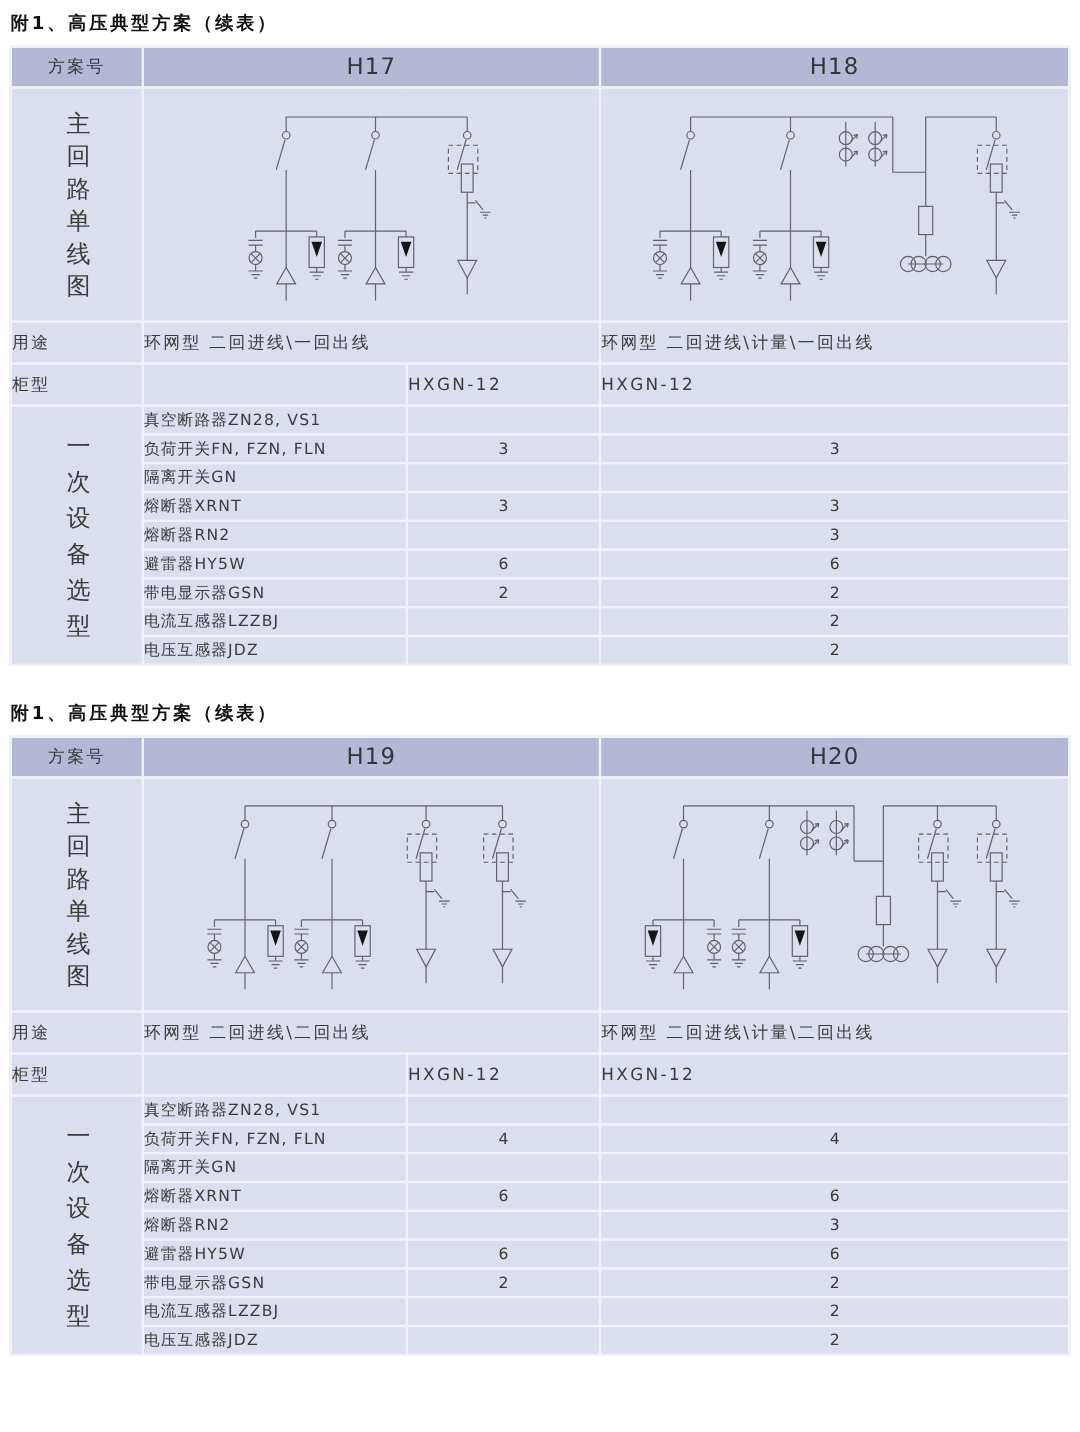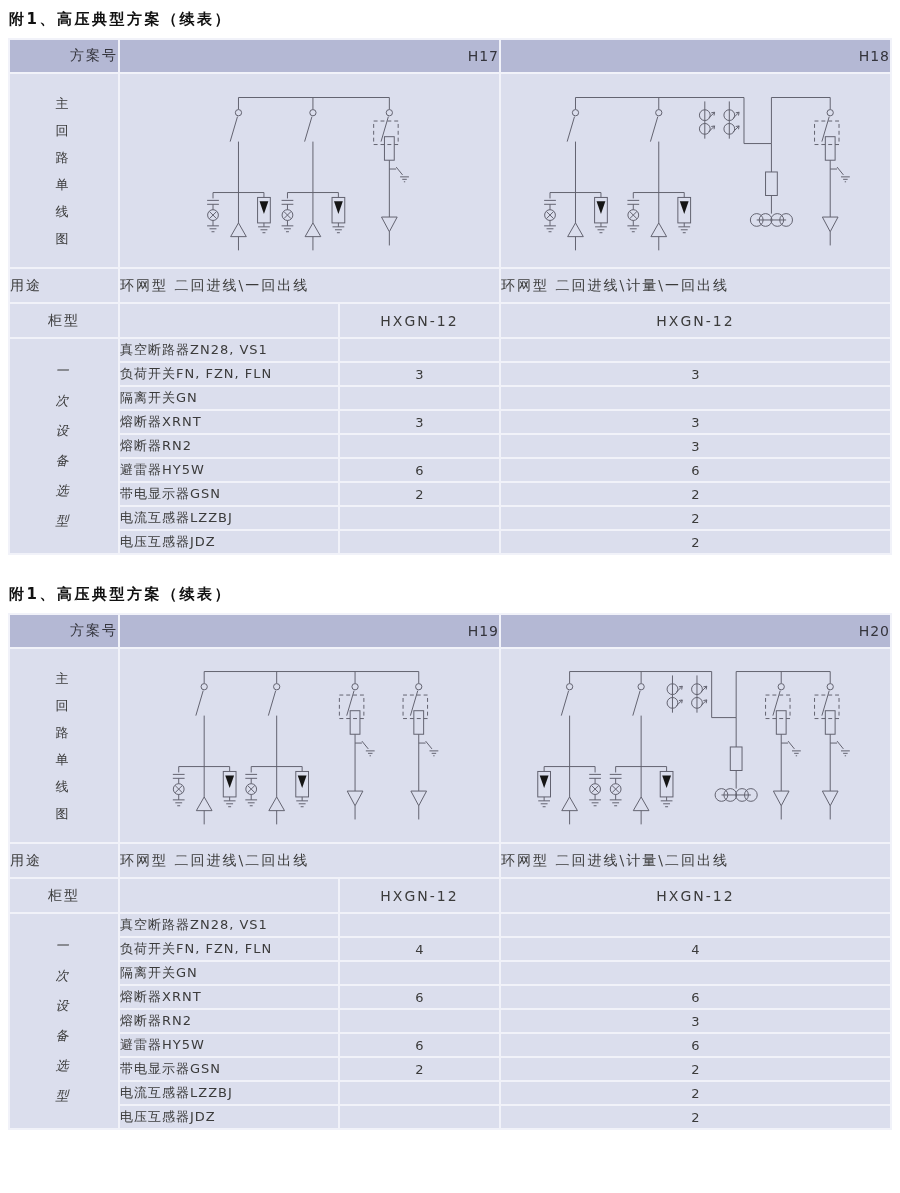--- a/index.html
+++ b/index.html
@@ -11,31 +11,31 @@
   }
   html,body{margin:0;padding:0;background:#ffffff;}
   body{font-family:"DejaVu Sans","Liberation Sans",sans-serif;color:var(--text);}
   .page{width:900px;min-height:1193px;background:#fff;box-sizing:border-box;padding:8px 24px 0 8px;}
   .doc-title{font-size:15px;font-weight:bold;color:#111;letter-spacing:2.5px;margin:2px 0 9px 1px;}
   .sec2{margin-top:30px;}
   table.scheme{border-collapse:collapse;table-layout:fixed;width:882px;
     background:var(--body-bg);border:1px solid #a8adc6;}
   table.scheme td{border:2px solid var(--grid);padding:0;vertical-align:middle;
     font-size:13px;color:var(--text);overflow:hidden;}
-  tr.r-head td{background:var(--header-bg);height:32px;text-align:right;
+  tr.r-head td{background:var(--header-bg);height:32px;text-align:center;
     font-size:14px;color:#34343c;letter-spacing:2px;margin-top:23px;}
-  tr.r-head td.scheme-id{font-size:14px;letter-spacing:1px;}
+  tr.r-head td.scheme-id{font-size:19px;letter-spacing:1px;}
   tr.r-diag td{height:193px;}
   td.vcell{text-align:center;}
   .vtext{width:17px;margin:0 auto;word-break:break-all;line-height:27px;
-    font-size:13px;letter-spacing:0;text-align:left;}
-  .vtext.tall{line-height:30px;font-style:italic;}
+    font-size:20px;letter-spacing:0;text-align:left;}
+  .vtext.tall{line-height:30px;}
   tr.r-usage td{height:33px;text-align:left;font-size:14px;letter-spacing:2px;}
   tr.r-usage td.rowlabel{letter-spacing:2px;}
-  tr.r-cab td{height:33px;text-align:center;font-size:14px;letter-spacing:2px;border-radius:16px;}
+  tr.r-cab td{height:33px;text-align:left;font-size:14px;letter-spacing:2px;}
   td.cab-val{letter-spacing:1.5px;font-size:14px;margin-left:20px;}
   tr.r-equip td{height:22px;}
   td.ename{padding-left:14px;font-size:13px;letter-spacing:1px;margin-top:12px;}
   td.eval{text-align:center;font-size:13px;}
   td.rowlabel{text-align:center;font-size:14px;letter-spacing:2px;}
   td.diag{padding:0;}
   svg.diagram{display:block;width:100%;height:100%;}
   .sym{stroke:var(--line);stroke-width:1;fill:none;}
   .symfill{fill:#151515;stroke:none;}
   .dash{stroke:var(--line);stroke-width:1;fill:none;stroke-dasharray:4 3;}

